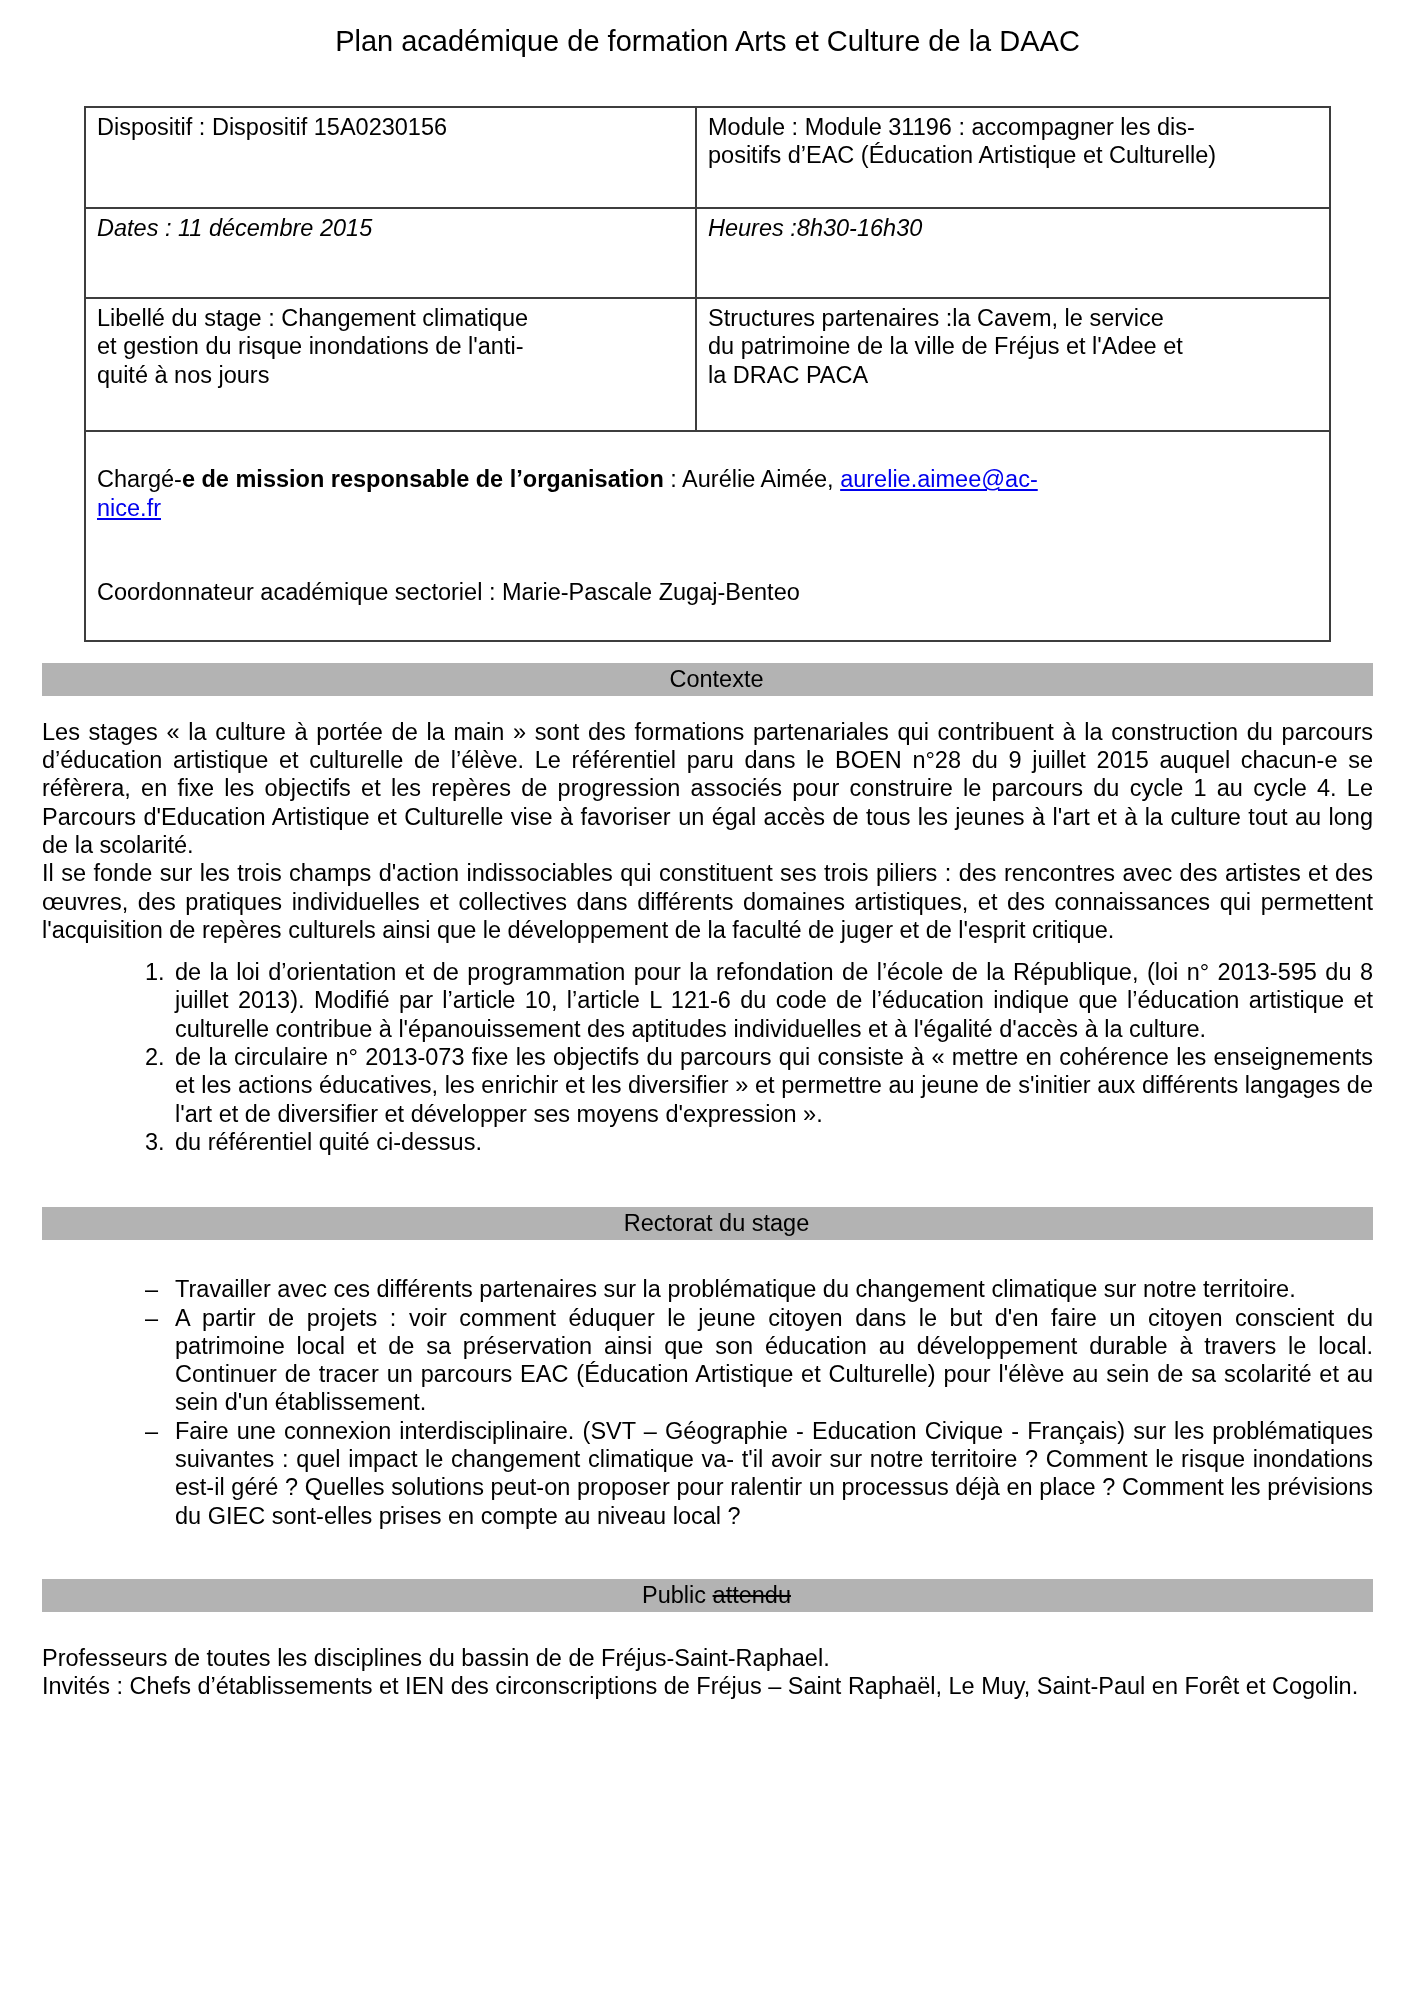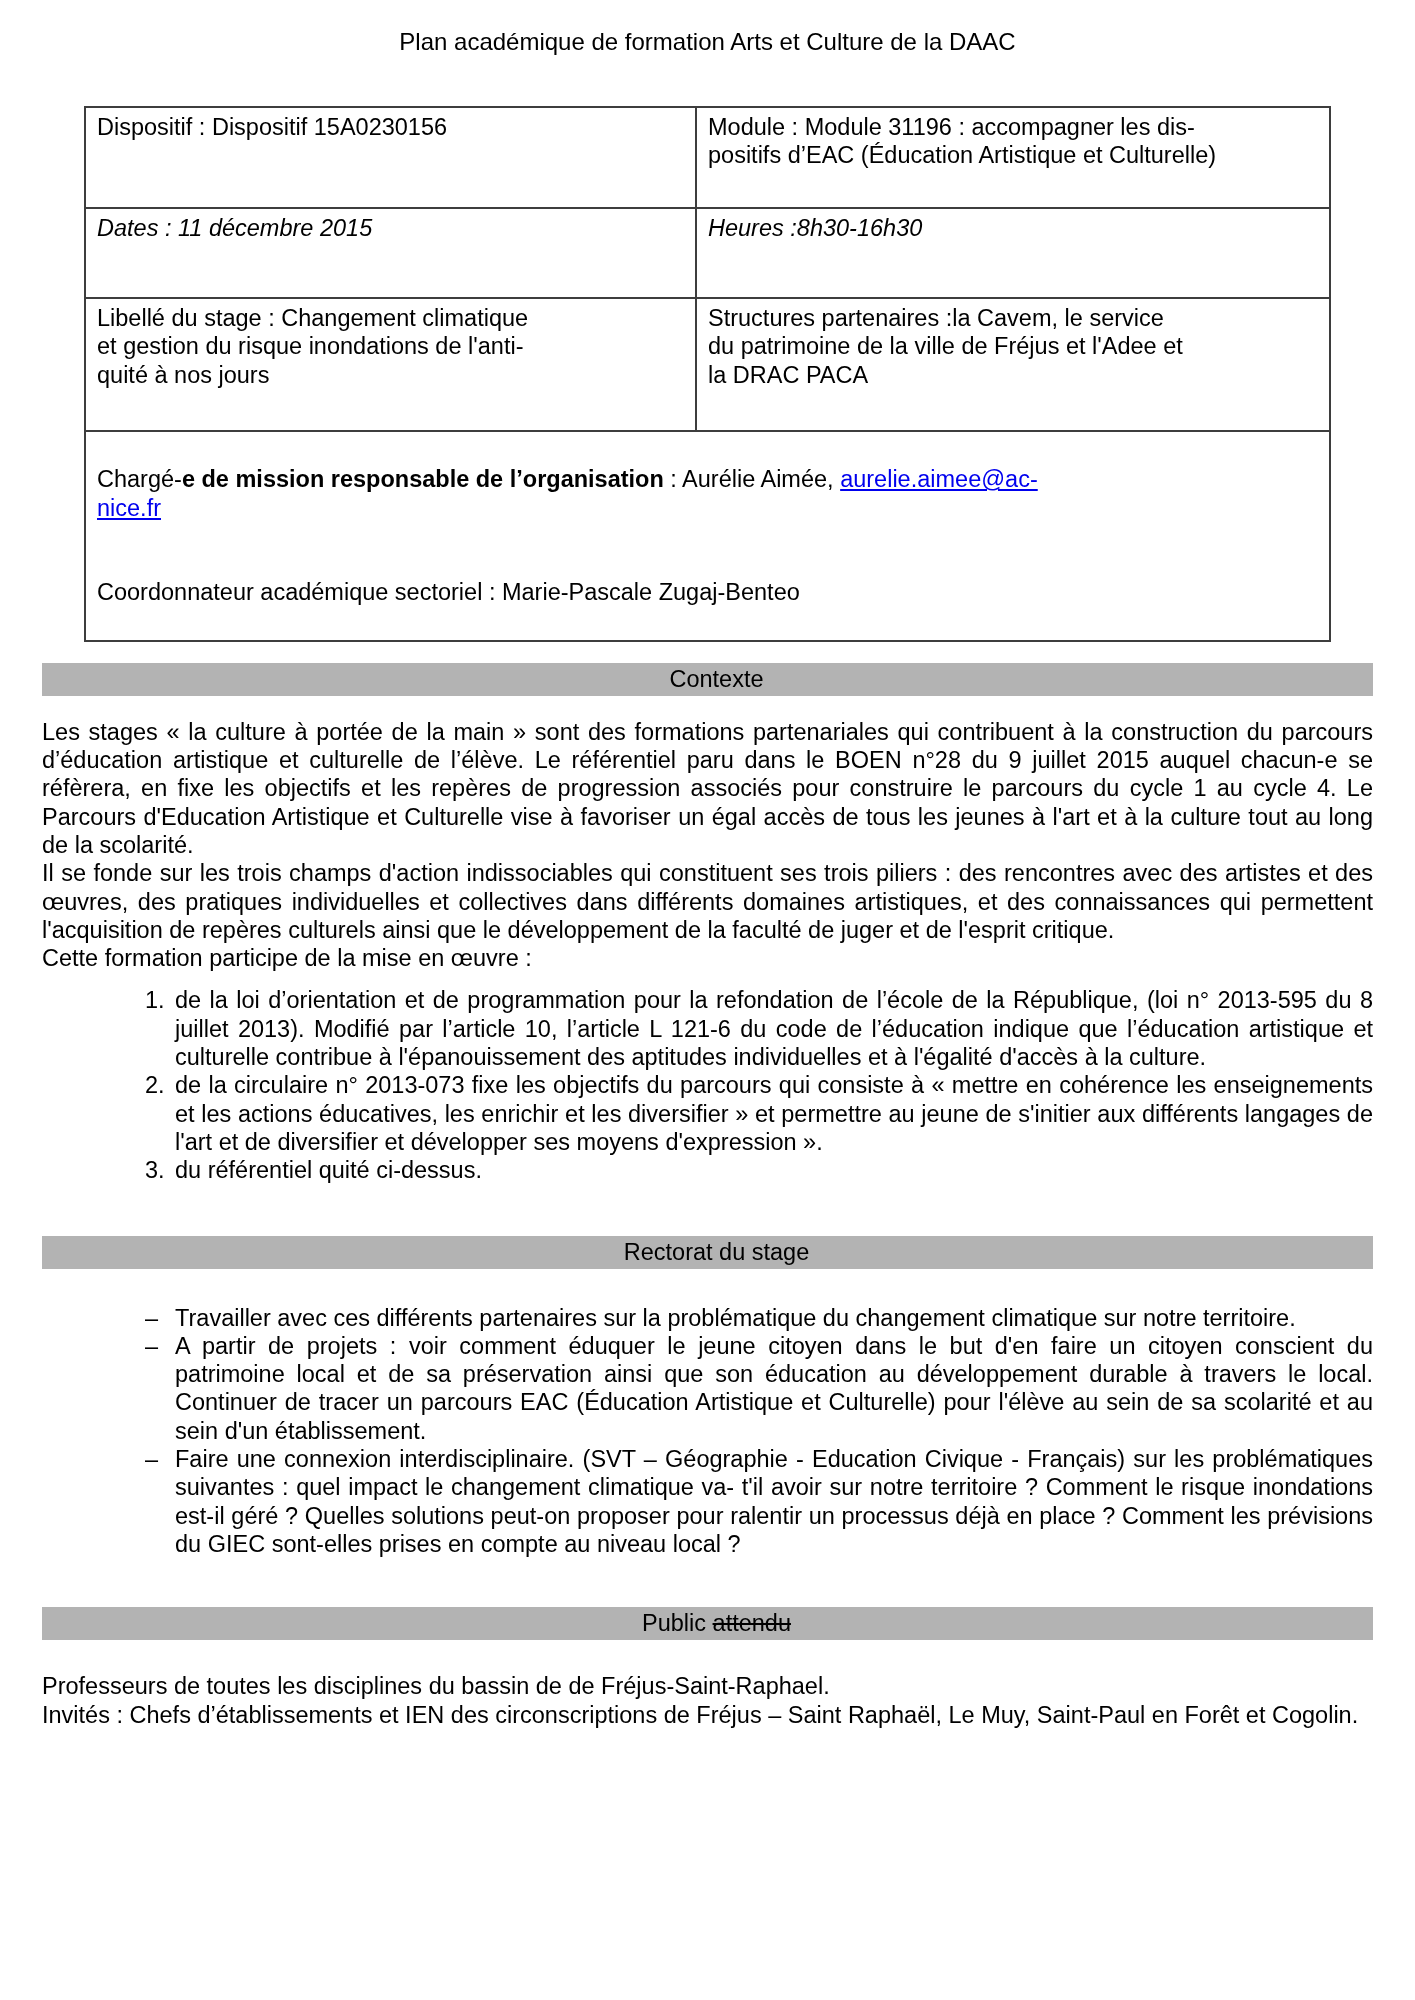--- a/index.html
+++ b/index.html
@@ -2,21 +2,21 @@
 <html lang="fr" style="--section_bar: #b3b3b3; --link_blue: #0000ee; --table_border: #3d3d3d;"><head>
 <meta charset="utf-8">
 <style>
   html,body{margin:0;padding:0;background:#ffffff;}
   .page{
     position:relative; width:1415px; height:2000px; background:#fff;
     box-sizing:border-box; padding:0 42px; overflow:hidden;
     font-family:"Liberation Sans","DejaVu Sans",sans-serif;
     font-size:23.5px; line-height:28.3px; color:#000;
   }
-  .title{margin:22px 0 0 0; text-align:center; font-size:24px; line-height:39px; font-weight:400;}
+  .title{margin:22px 0 0 0; text-align:center; font-size:29px; line-height:39px; font-weight:400;}
   table.info{border-collapse:collapse; width:1245px; margin:45px auto 0; table-layout:fixed;}
   td{border:2px solid var(--table_border,#3d3d3d); vertical-align:top; padding:5px 11px;
      white-space:pre-line; text-align:left;}
   tr.r1{height:101px;} tr.r2{height:90px;font-style:italic;} tr.r3{height:133px;margin-left:48px;} tr.r4{height:145px;}
   .cell-para{margin:0;}
   .cell-para + .cell-para{margin-top:28px;}
   b,strong{font-weight:700;}
   a.email{color:var(--link_blue,#0000ee); text-decoration:underline; cursor:pointer;}
   .bar{height:33px; line-height:33px; background:var(--section_bar,#b3b3b3);
        text-align:center; font-size:23.5px;padding-left:18px;}
@@ -72,21 +72,20 @@
         <p class="cell-para">Coordonnateur académique sectoriel : Marie-Pascale Zugaj-Benteo</p>
       </td>
     </tr>
   </tbody>
     </table>
 
   <div class="bar bar-contexte">Contexte</div>
 
   <p class="para para-first">Les stages « la culture à portée de la main » sont des formations partenariales qui contribuent à la construction du parcours d’éducation artistique et culturelle de l’élève. Le référentiel paru dans le BOEN n°28 du 9 juillet 2015 auquel chacun-e se réfèrera, en fixe les objectifs et les repères de progression associés pour construire le parcours du cycle 1 au cycle 4. Le Parcours d'Education Artistique et Culturelle vise à favoriser un égal accès de tous les jeunes à l'art et à la culture tout au long de la scolarité.</p>
   <p class="para">Il se fonde sur les trois champs d'action indissociables qui constituent ses trois piliers : des rencontres avec des artistes et des œuvres, des pratiques individuelles et collectives dans différents domaines artistiques, et des connaissances qui permettent l'acquisition de repères culturels ainsi que le développement de la faculté de juger et de l'esprit critique.</p>
-  <p class="para">Cette formation participe de la mise en œuvre :</p>
 
   <ol class="doc-list">
     <li class="doc-item"><span class="doc-marker">1.</span><span>de la loi d’orientation et de programmation pour la refondation de l’école de la République, (loi n° 2013-595 du 8 juillet 2013). Modifié par l’article 10, l’article L 121-6 du code de l’éducation indique que l’éducation artistique et culturelle contribue à l'épanouissement des aptitudes individuelles et à l'égalité d'accès à la culture.</span></li>
     <li class="doc-item"><span class="doc-marker">2.</span><span>de la circulaire n° 2013-073 fixe les objectifs du parcours qui consiste à « mettre en cohérence les enseignements et les actions éducatives, les enrichir et les diversifier » et permettre au jeune de s'initier aux différents langages de l'art et de diversifier et développer ses moyens d'expression ».</span></li>
     <li class="doc-item"><span class="doc-marker">3.</span><span>du référentiel quité ci-dessus.</span></li>
   </ol>
 
   <div class="bar bar-objectifs">Rectorat du stage</div>
 
   <ul class="doc-list bullet-list">

